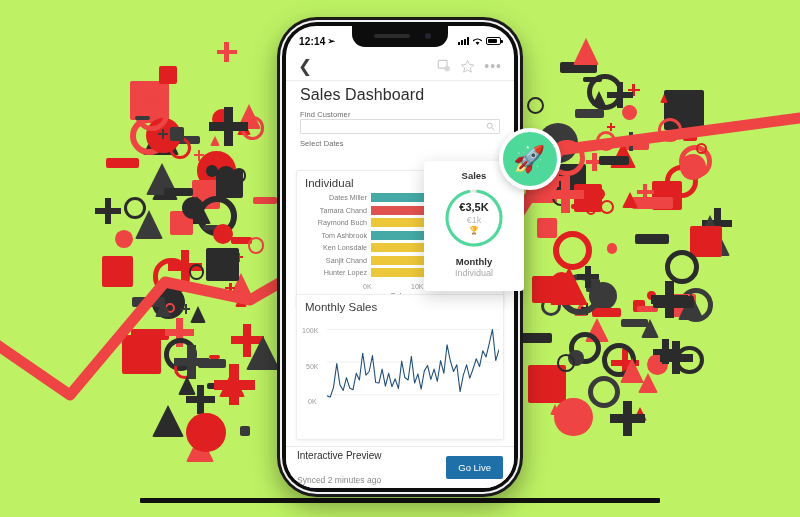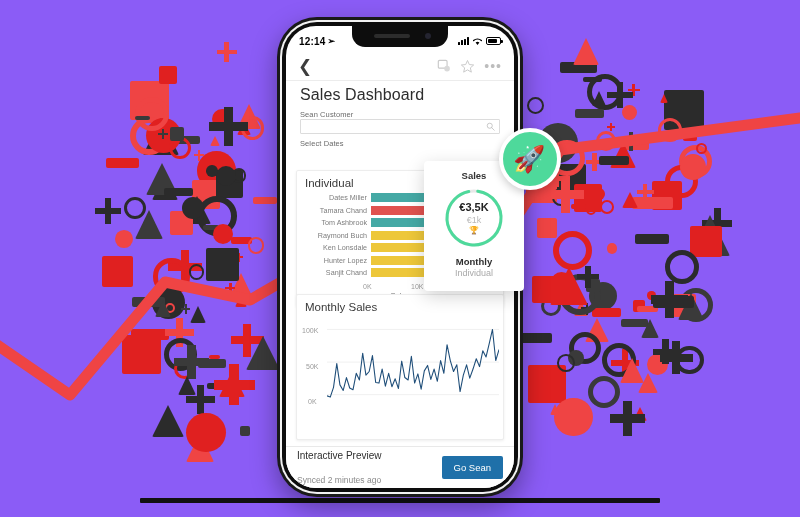--- a/index.html
+++ b/index.html
@@ -1,17 +1,17 @@
 <!DOCTYPE html>
 <html><head>
 <meta charset="utf-8">
 <style>
   html,body{margin:0;padding:0;background:#ffffff;}
   body{width:800px;height:517px;overflow:hidden;font-family:"Liberation Sans",sans-serif;}
-  .stage{position:relative;width:800px;height:517px;background:#8b5cf6;overflow:hidden;}
+  .stage{position:relative;width:800px;height:517px;background:#bef264;overflow:hidden;}
 
   
   .collage{position:absolute;inset:0;}
   .ic{position:absolute;}
   .ic.sq{border-radius:2px;}
   .ic.cir{border-radius:50%;}
   .ic.ring{border-radius:50%;background:transparent;}
 
   
   .zig{position:absolute;left:0;top:0;width:800px;height:517px;}
@@ -421,21 +421,21 @@
               <polygon points="10,2 12.4,7.4 18.2,8 13.8,11.8 15.1,17.5 10,14.5 4.9,17.5 6.2,11.8 1.8,8 7.6,7.4" fill="none" stroke="#c9c9c9" stroke-width="1.3" stroke-linejoin="round"></polygon>
             </svg>
           </span>
           <span class="dots">•••</span>
         </div>
       </div>
       <div class="divider"></div>
 
       <div class="title">Sales Dashboard</div>
 
-      <div class="flabel" style="top:84px">Sean Customer</div>
+      <div class="flabel" style="top:84px">Find Customer</div>
       <div class="fbox" style="top:93px">
         <span class="right-ico">
           <svg width="9" height="9" viewBox="0 0 12 12">
             <circle cx="5" cy="5" r="3.4" fill="none" stroke="#b8b8b8" stroke-width="1"></circle>
             <line x1="7.5" y1="7.5" x2="11" y2="11" stroke="#b8b8b8" stroke-width="1" stroke-linecap="round"></line>
           </svg>
         </span>
       </div>
 
       <div class="flabel" style="top:113px">Select Dates</div>
@@ -445,38 +445,38 @@
         <div class="bars-wrap" id="custbars">
             <div class="brow">
               <div class="bname">Dates Miller</div>
               <div class="bbar" style="width: 88.32px; background: rgb(69, 169, 165);"></div>
             </div>
             <div class="brow">
               <div class="bname">Tamara Chand</div>
               <div class="bbar" style="width: 86.4px; background: rgb(224, 82, 79);"></div>
             </div>
             <div class="brow">
+              <div class="bname">Raymond Buch</div>
+              <div class="bbar" style="width: 83.52px; background: rgb(237, 199, 58);"></div>
+            </div>
+            <div class="brow">
               <div class="bname">Tom Ashbrook</div>
               <div class="bbar" style="width: 80.64px; background: rgb(69, 169, 165);"></div>
             </div>
             <div class="brow">
-              <div class="bname">Raymond Buch</div>
-              <div class="bbar" style="width: 83.52px; background: rgb(237, 199, 58);"></div>
-            </div>
-            <div class="brow">
               <div class="bname">Ken Lonsdale</div>
               <div class="bbar" style="width: 73.92px; background: rgb(237, 199, 58);"></div>
             </div>
             <div class="brow">
+              <div class="bname">Sanjit Chand</div>
+              <div class="bbar" style="width: 71.04px; background: rgb(237, 199, 58);"></div>
+            </div>
+            <div class="brow">
               <div class="bname">Hunter Lopez</div>
               <div class="bbar" style="width: 68.16px; background: rgb(237, 199, 58);"></div>
-            </div>
-            <div class="brow">
-              <div class="bname">Sanjit Chand</div>
-              <div class="bbar" style="width: 71.04px; background: rgb(237, 199, 58);"></div>
             </div>
           </div>
         <div class="axis" id="custaxis">
             <span>0K</span>
             <span>10K</span>
           </div>
         <div class="axistitle">Sales</div>
       </div>
 
       <div class="card" style="top:268px;bottom:48px;">
@@ -492,21 +492,21 @@
             <polyline id="lpoly" fill="none" stroke="#1f4e79" stroke-width="1.2" stroke-linejoin="round" points="0.0,89.3 3.6,90.7 7.2,79.9 10.8,53.7 14.3,77.2 17.9,83.3 21.5,69.1 25.1,80.6 28.7,82.6 32.3,64.4 35.8,71.8 39.4,42.2 43.0,66.5 46.6,62.4 50.2,44.9 53.8,74.5 57.4,75.2 60.9,59.7 64.5,78.6 68.1,64.4 71.7,79.2 75.3,70.5 78.9,81.2 82.5,51.0 86.0,69.1 89.6,71.8 93.2,45.6 96.8,75.2 100.4,65.1 104.0,81.9 107.5,61.7 111.1,55.7 114.7,71.2 118.3,59.7 121.9,73.2 125.5,50.3 129.1,64.4 132.6,32.8 136.2,50.3 139.8,62.4 143.4,55.0 147.0,84.6 150.6,66.5 154.2,55.0 157.7,69.8 161.3,59.7 164.9,48.3 168.5,57.0 172.1,39.6 175.7,46.3 179.2,31.5 182.8,16.0 186.4,50.3 190.0,38.2"></polyline>
           </svg>
         </div>
       </div>
 
       <div class="bottombar">
         <div class="bb-l">
           <div class="bb-t">Interactive Preview</div>
           <div class="bb-s">Synced 2 minutes ago</div>
         </div>
-        <button class="golive">Go Sean</button>
+        <button class="golive">Go Live</button>
       </div>
 
     </div>
   </div>
 
   <div class="popup">
     <div class="ptitle">Sales</div>
     <div class="gauge">
       <svg viewBox="0 0 62 62">
         <circle cx="31" cy="31" r="27" fill="none" stroke="#e8e8e8" stroke-width="3"></circle>

